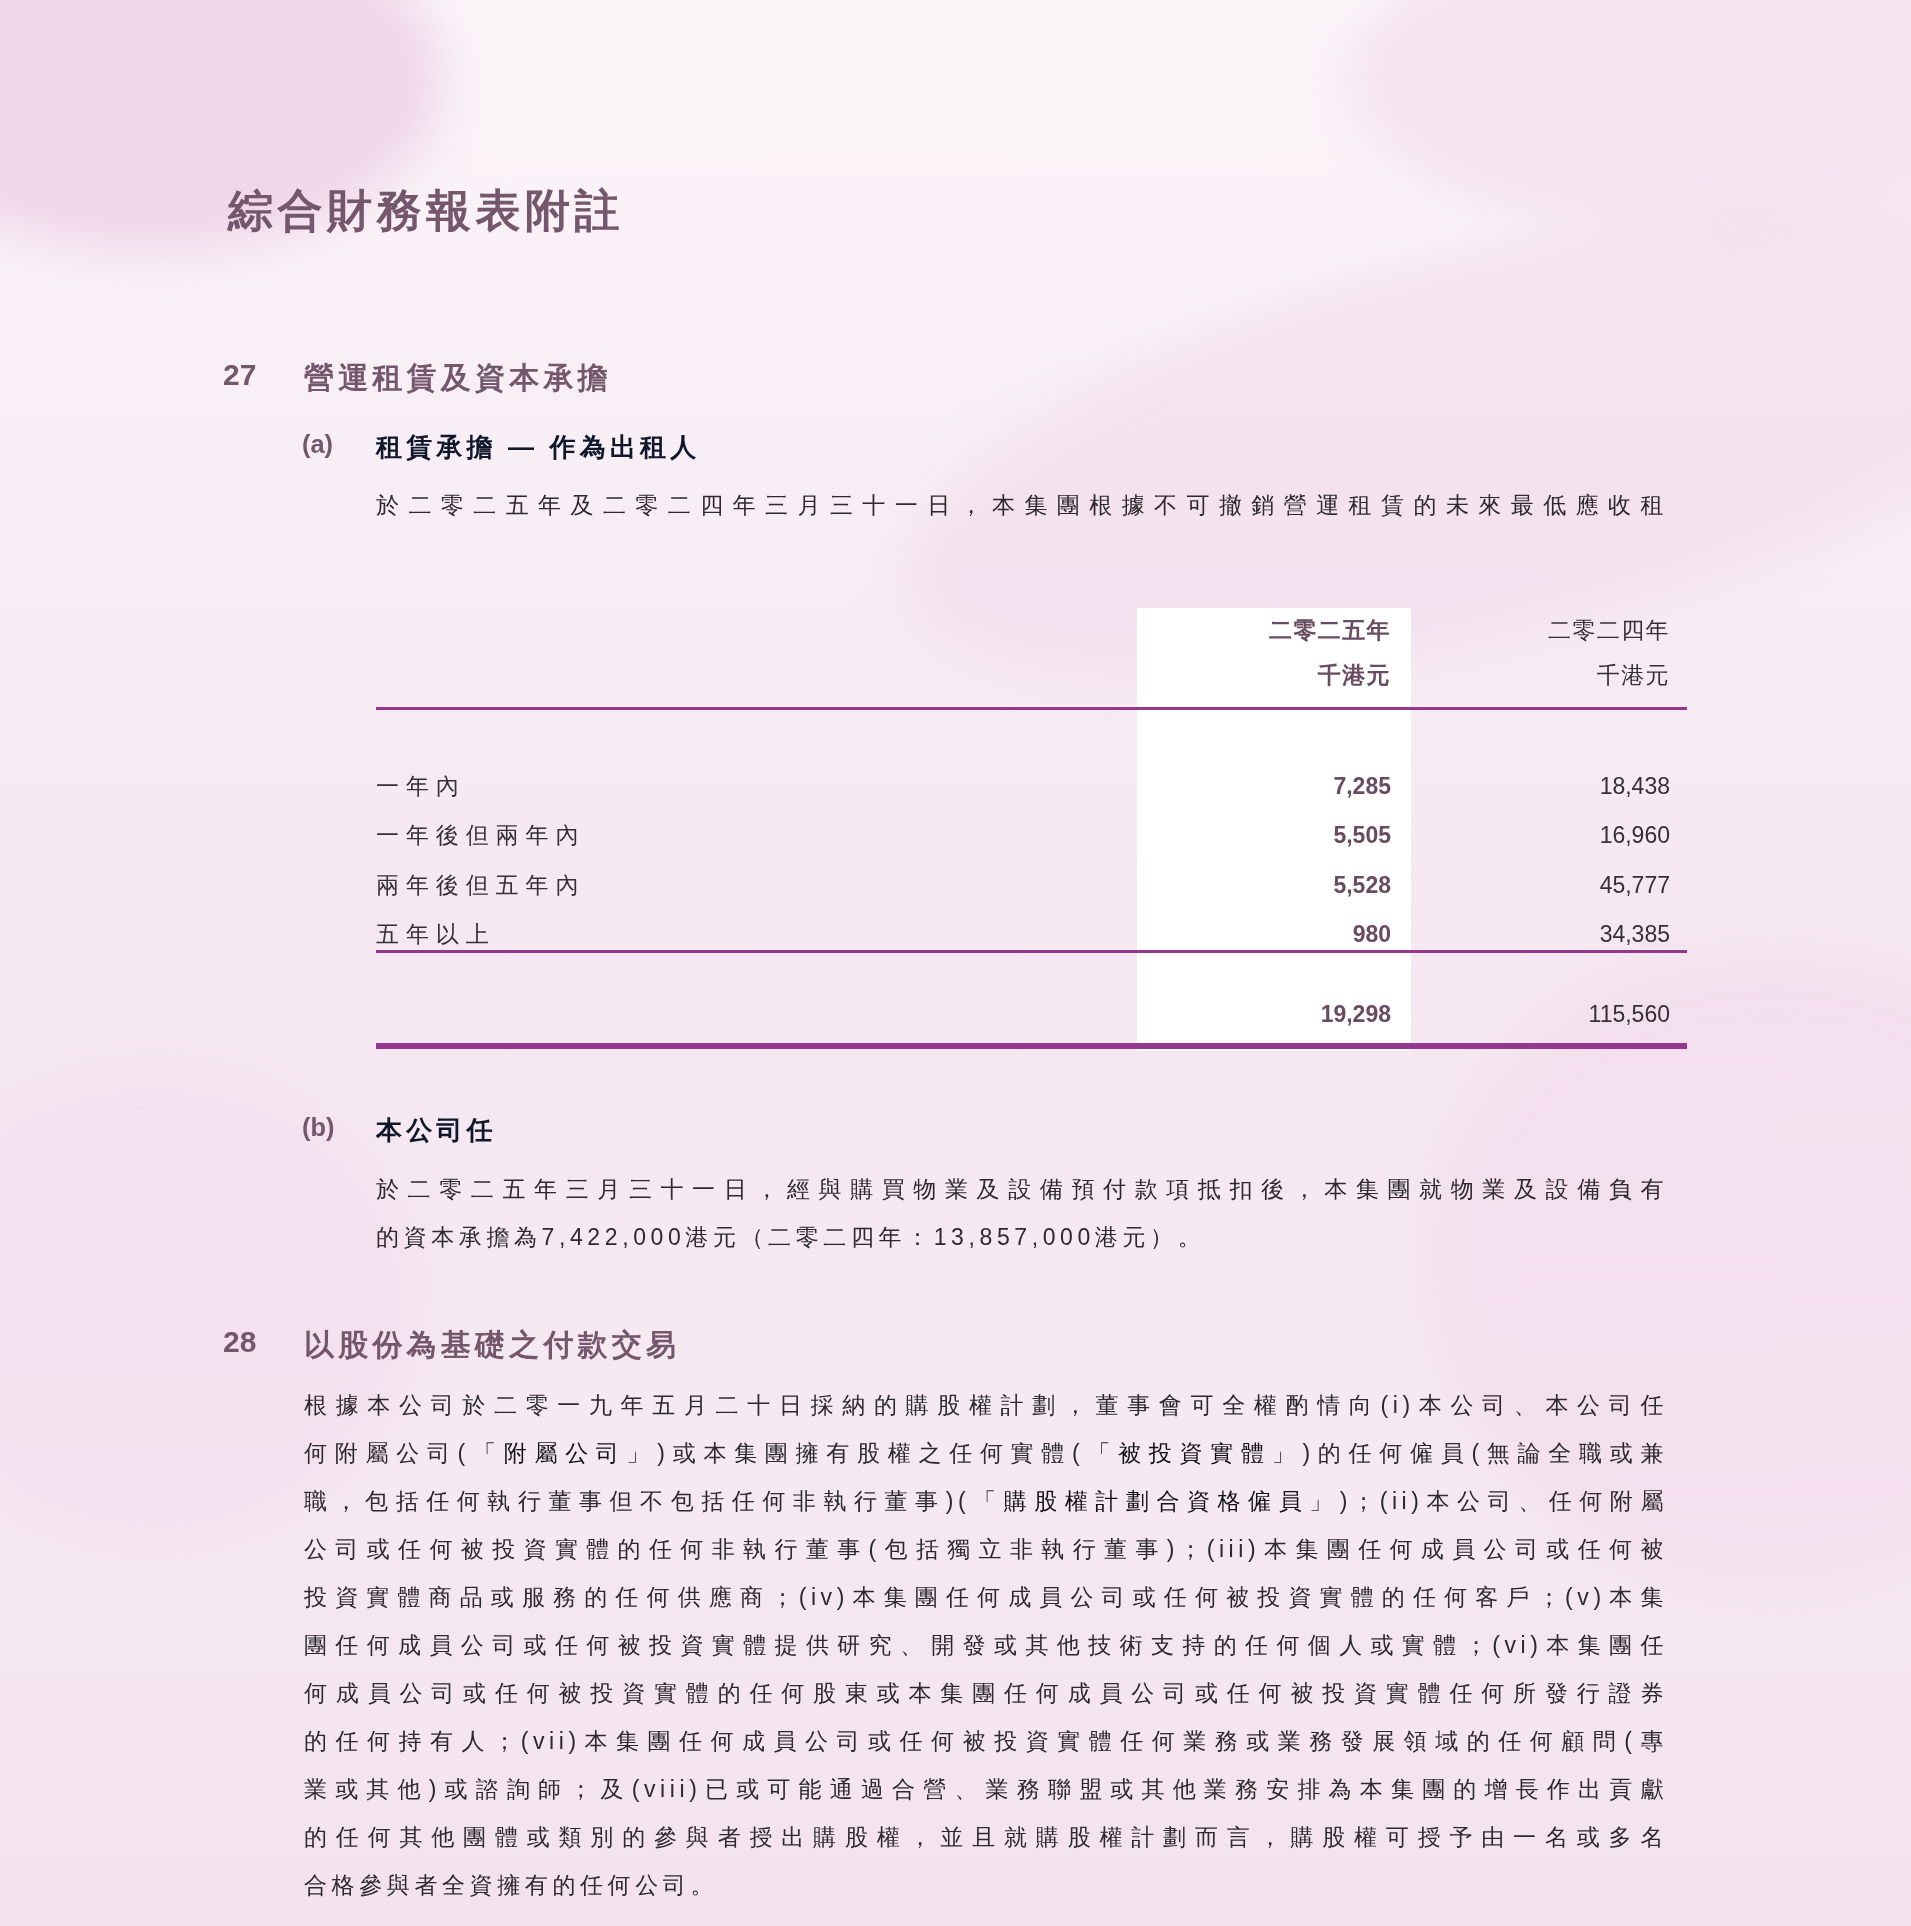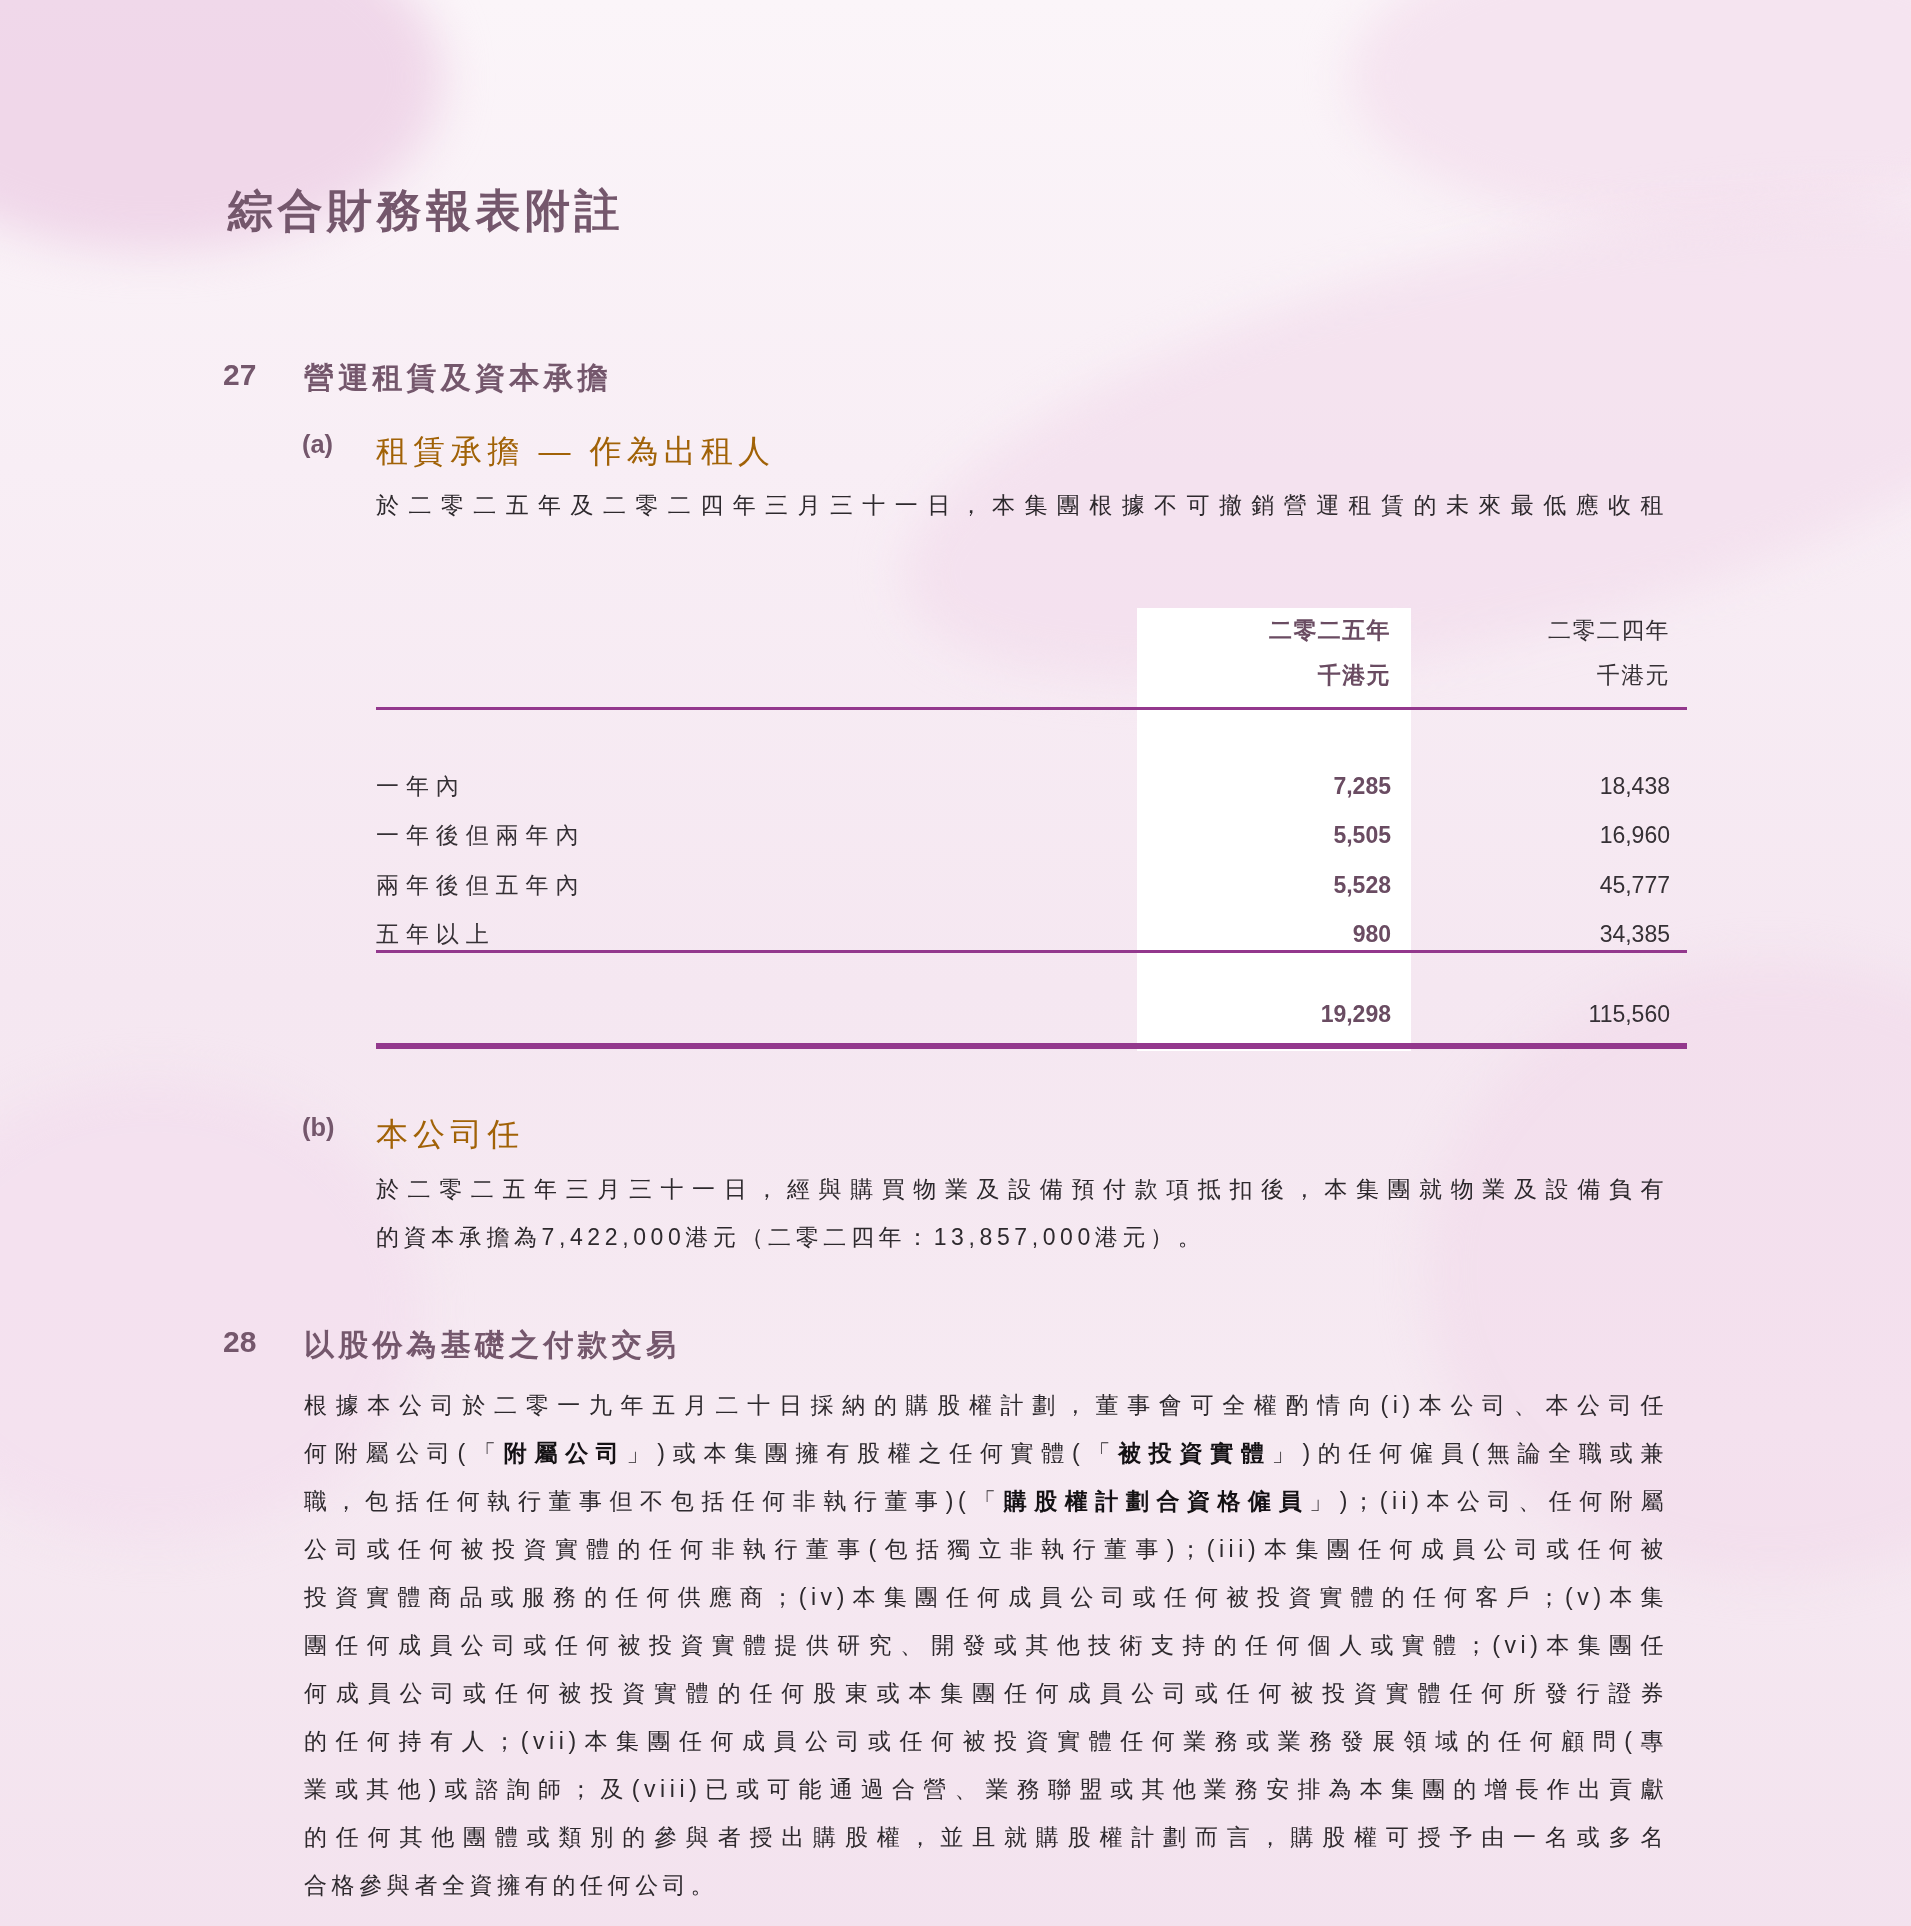--- a/index.html
+++ b/index.html
@@ -16,25 +16,25 @@
   .blob{border-radius:50%;filter:blur(23px);}
   .bg-tl{left:-135px;top:-96px;width:578px;height:347px;background:rgba(236,205,228,.75);}
   .bg-tr{left:1348px;top:-77px;width:693px;height:308px;background:rgba(244,224,238,.8);}
   .bg-diag{left:886px;top:250px;width:1233px;height:385px;background:rgba(242,218,235,.6);transform:rotate(-14deg);}
   .bg-midl{left:-116px;top:1079px;width:539px;height:462px;background:rgba(243,219,236,.55);}
   .bg-midr{left:1425px;top:963px;width:693px;height:616px;background:rgba(242,216,234,.5);}
   .page-title{left:228px;top:181px;font-size:45px;font-weight:bold;letter-spacing:.10em;color:#74576c;}
   .sec-num{font-size:30px;font-weight:bold;color:#74576c;}
   .sec-head{font-size:30px;font-weight:bold;letter-spacing:.14em;color:#74576c;}
   .sub-label{font-size:25.4px;font-weight:bold;color:#74576c;}
-  .sub-head{font-size:32px;font-weight:normal;letter-spacing:.16em;color:#a16207;}
+  .sub-head{font-size:26px;font-weight:bold;letter-spacing:.16em;color:#0f172a;}
   .para{font-size:23px;line-height:48px;color:#2d292d;letter-spacing:.20em;}
   .para .tline{text-align:justify;text-align-last:justify;text-justify:inter-character;height:48px;overflow:hidden;}
   .para .tline.last{text-align:left;text-align-last:left;}
-  .para b{font-weight:bold;color:#141114;}
+  .para b{font-weight:normal;color:#141114;}
 
   
   .ltable{left:376px;top:601px;width:1311px;font-size:23px;color:#353035;}
   .band{position:absolute;left:761px;top:7px;width:274px;height:443px;background:#ffffff;}
   .trow{position:relative;display:flex;align-items:center;line-height:25.4px;padding-right:17px;}
   .trow .lbl{flex:1;letter-spacing:.30em;}
   .trow .v25{width:270px;text-align:right;font-weight:bold;color:#6a4c62;}
   .trow .v24{width:279px;text-align:right;color:#353035;}
   .thead1{margin-top:17px;}
   .thead1 .v25,.thead2 .v25{letter-spacing:.06em;}

